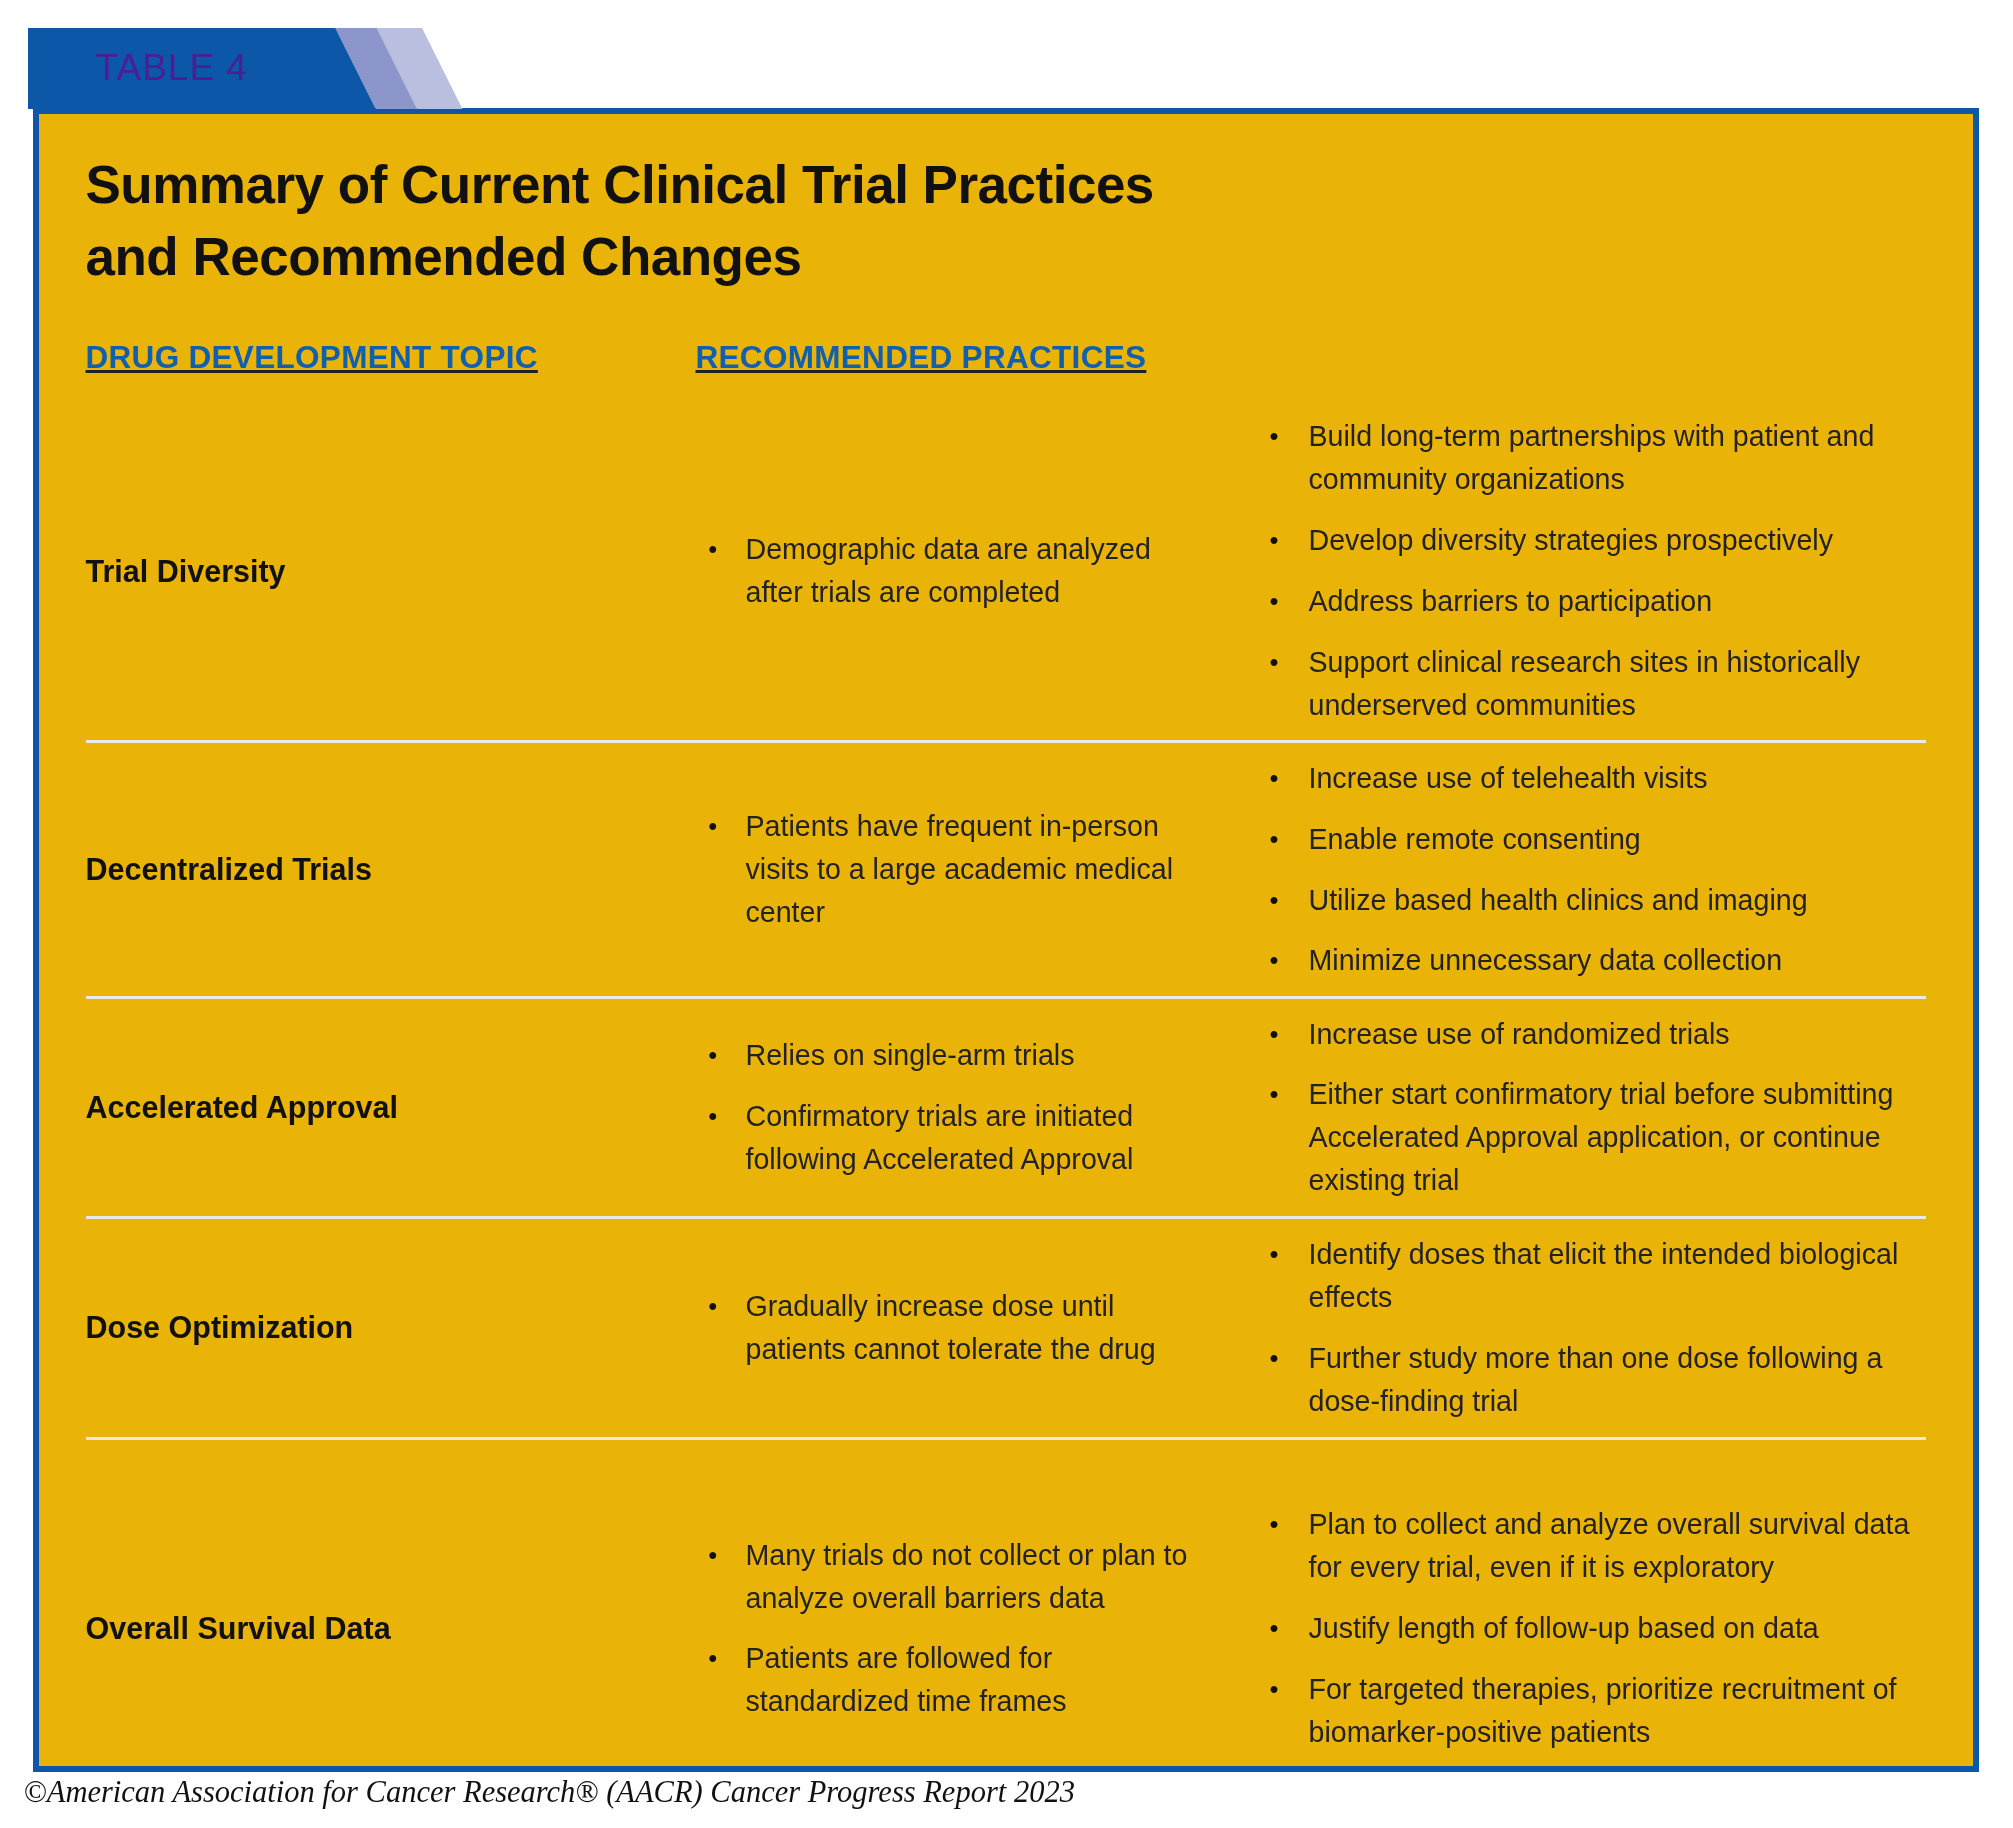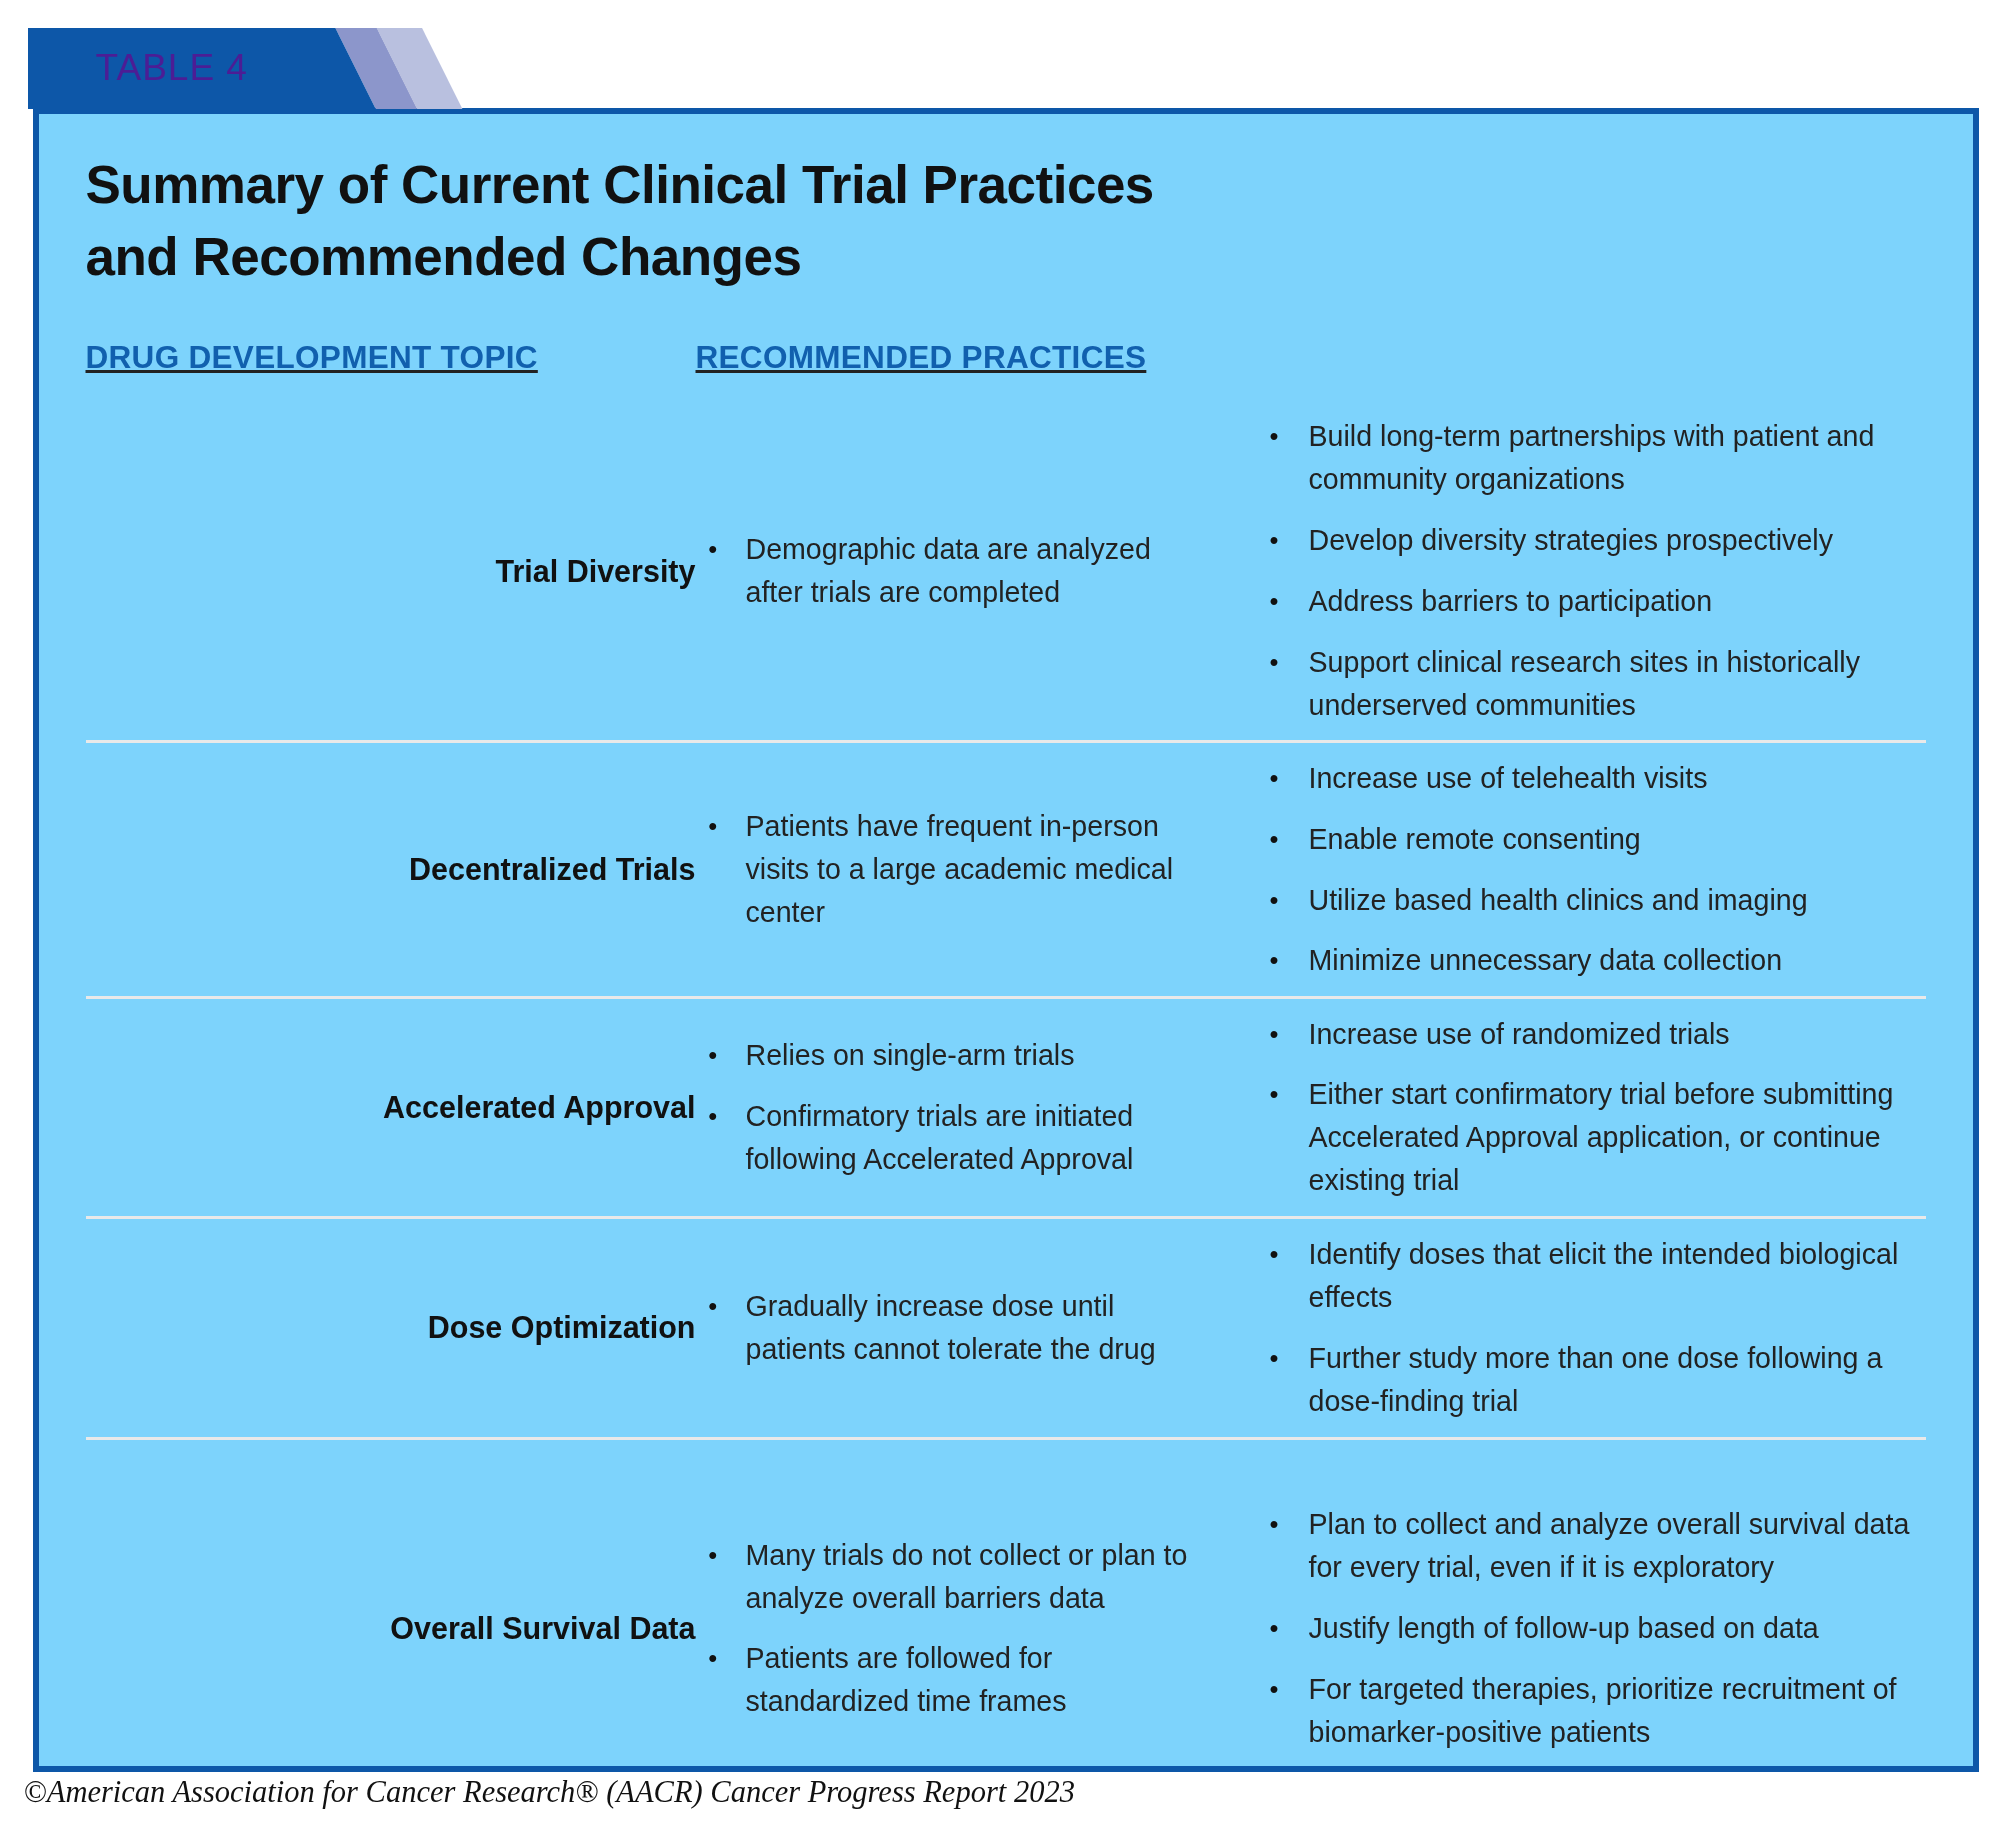--- a/index.html
+++ b/index.html
@@ -20,21 +20,21 @@
   .banner-label{
     position:absolute;left:68px;top:0;height:81px;
     display:flex;align-items:center;
     font-size:37px;font-weight:normal;color:#4c1d95;letter-spacing:1px;
   }
   
   .table-frame{
     position:absolute;left:32.5px;top:108px;
     width:1934px;height:1652px;
     border:6.9px solid #0d57a8;
-    background:#7dd3fc;
+    background:#eab308;
     box-sizing:content-box;
   }
   .content{
     position:absolute;left:0;top:0;right:0;bottom:0;
     padding:35px 47px 0 47px;
   }
   .table-title{
     margin:0 0 47px 0;
     font-size:53px;line-height:1.35;font-weight:800;
     color:#111;letter-spacing:-0.5px;
@@ -52,21 +52,21 @@
   .row{
     border-bottom:3px solid #e9e9e9;
   }
   .row.last{border-bottom:none;}
   .cell{
     display:flex;flex-direction:column;justify-content:center;
     padding:13.8px 0;
     box-sizing:border-box;
   }
   .topic-label{
-    font-size:30.5px;font-weight:bold;color:#111;text-align:right;
+    font-size:30.5px;font-weight:bold;color:#111;
   }
   ul.bullets{
     list-style:none;margin:0;padding:0;
     display:flex;flex-direction:column;gap:17.7px;
   }
   ul.bullets li{
     position:relative;
     font-size:28.6px;line-height:43px;color:#222;
   }
   .col-current li{padding-left:50px;}

